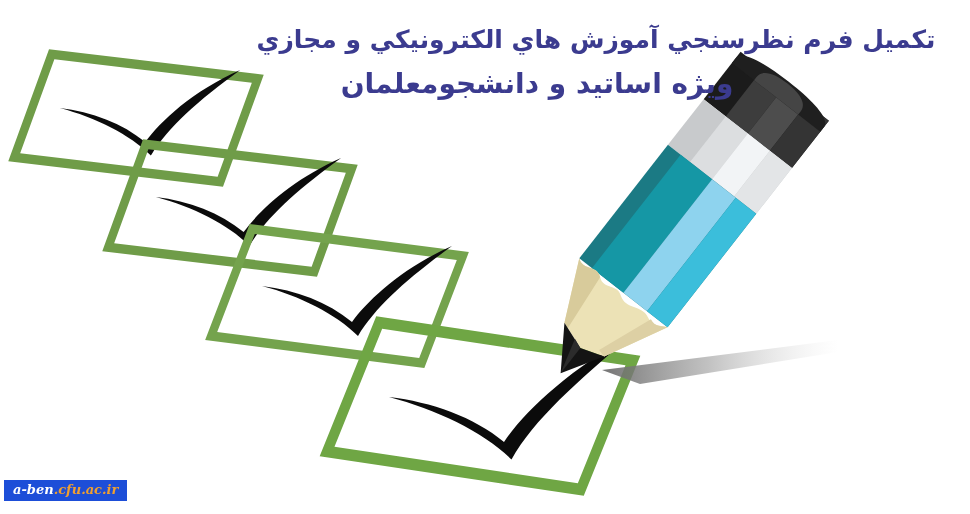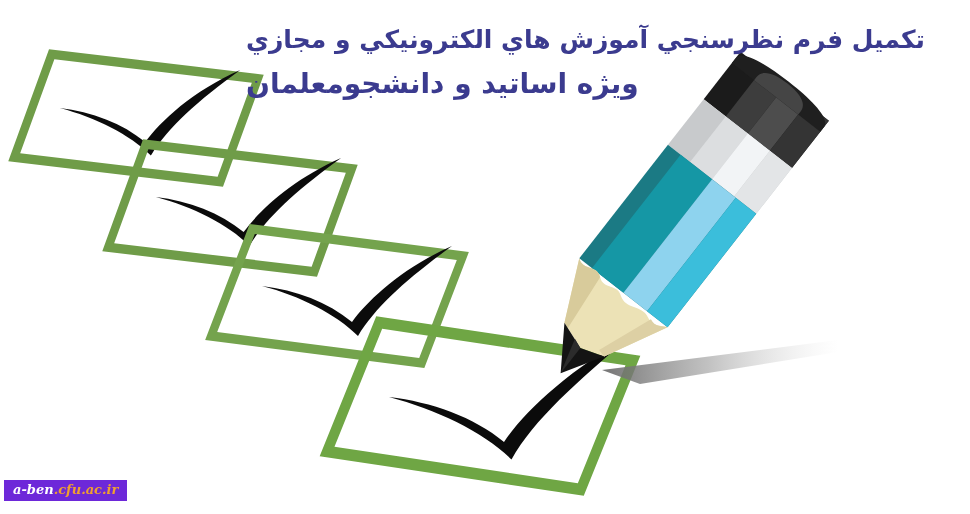--- a/index.html
+++ b/index.html
@@ -29,21 +29,21 @@
     pointer-events: none;
   }
   .headline-line {
     display: block;
     color: #3b3b8f;
     font-weight: bold;
     font-size: 25px;
     line-height: 44px;
     letter-spacing: 0px;
     white-space: nowrap;
-    text-align: left;
+    text-align: center;
   }
   .headline-line.l2 {
     font-size: 28px;
     padding-right: 118px;
   }
 
   
   .checkbox-item {
     position: absolute;
     z-index: 10;
@@ -102,21 +102,21 @@
     pointer-events: none;
   }
   #pencil-shadow svg { display: block; overflow: visible; }
 
   
   #watermark {
     position: absolute;
     left: 4px;
     bottom: 13px;
     z-index: 60;
-    background: #6d28d9;
+    background: #1d4ed8;
     padding: 3px 9px 4px 9px;
     direction: ltr;
     font-family: "DejaVu Serif", "Liberation Serif", serif;
     font-style: italic;
     font-weight: bold;
     font-size: 13px;
     line-height: 14px;
     white-space: nowrap;
     letter-spacing: 0px;
   }

